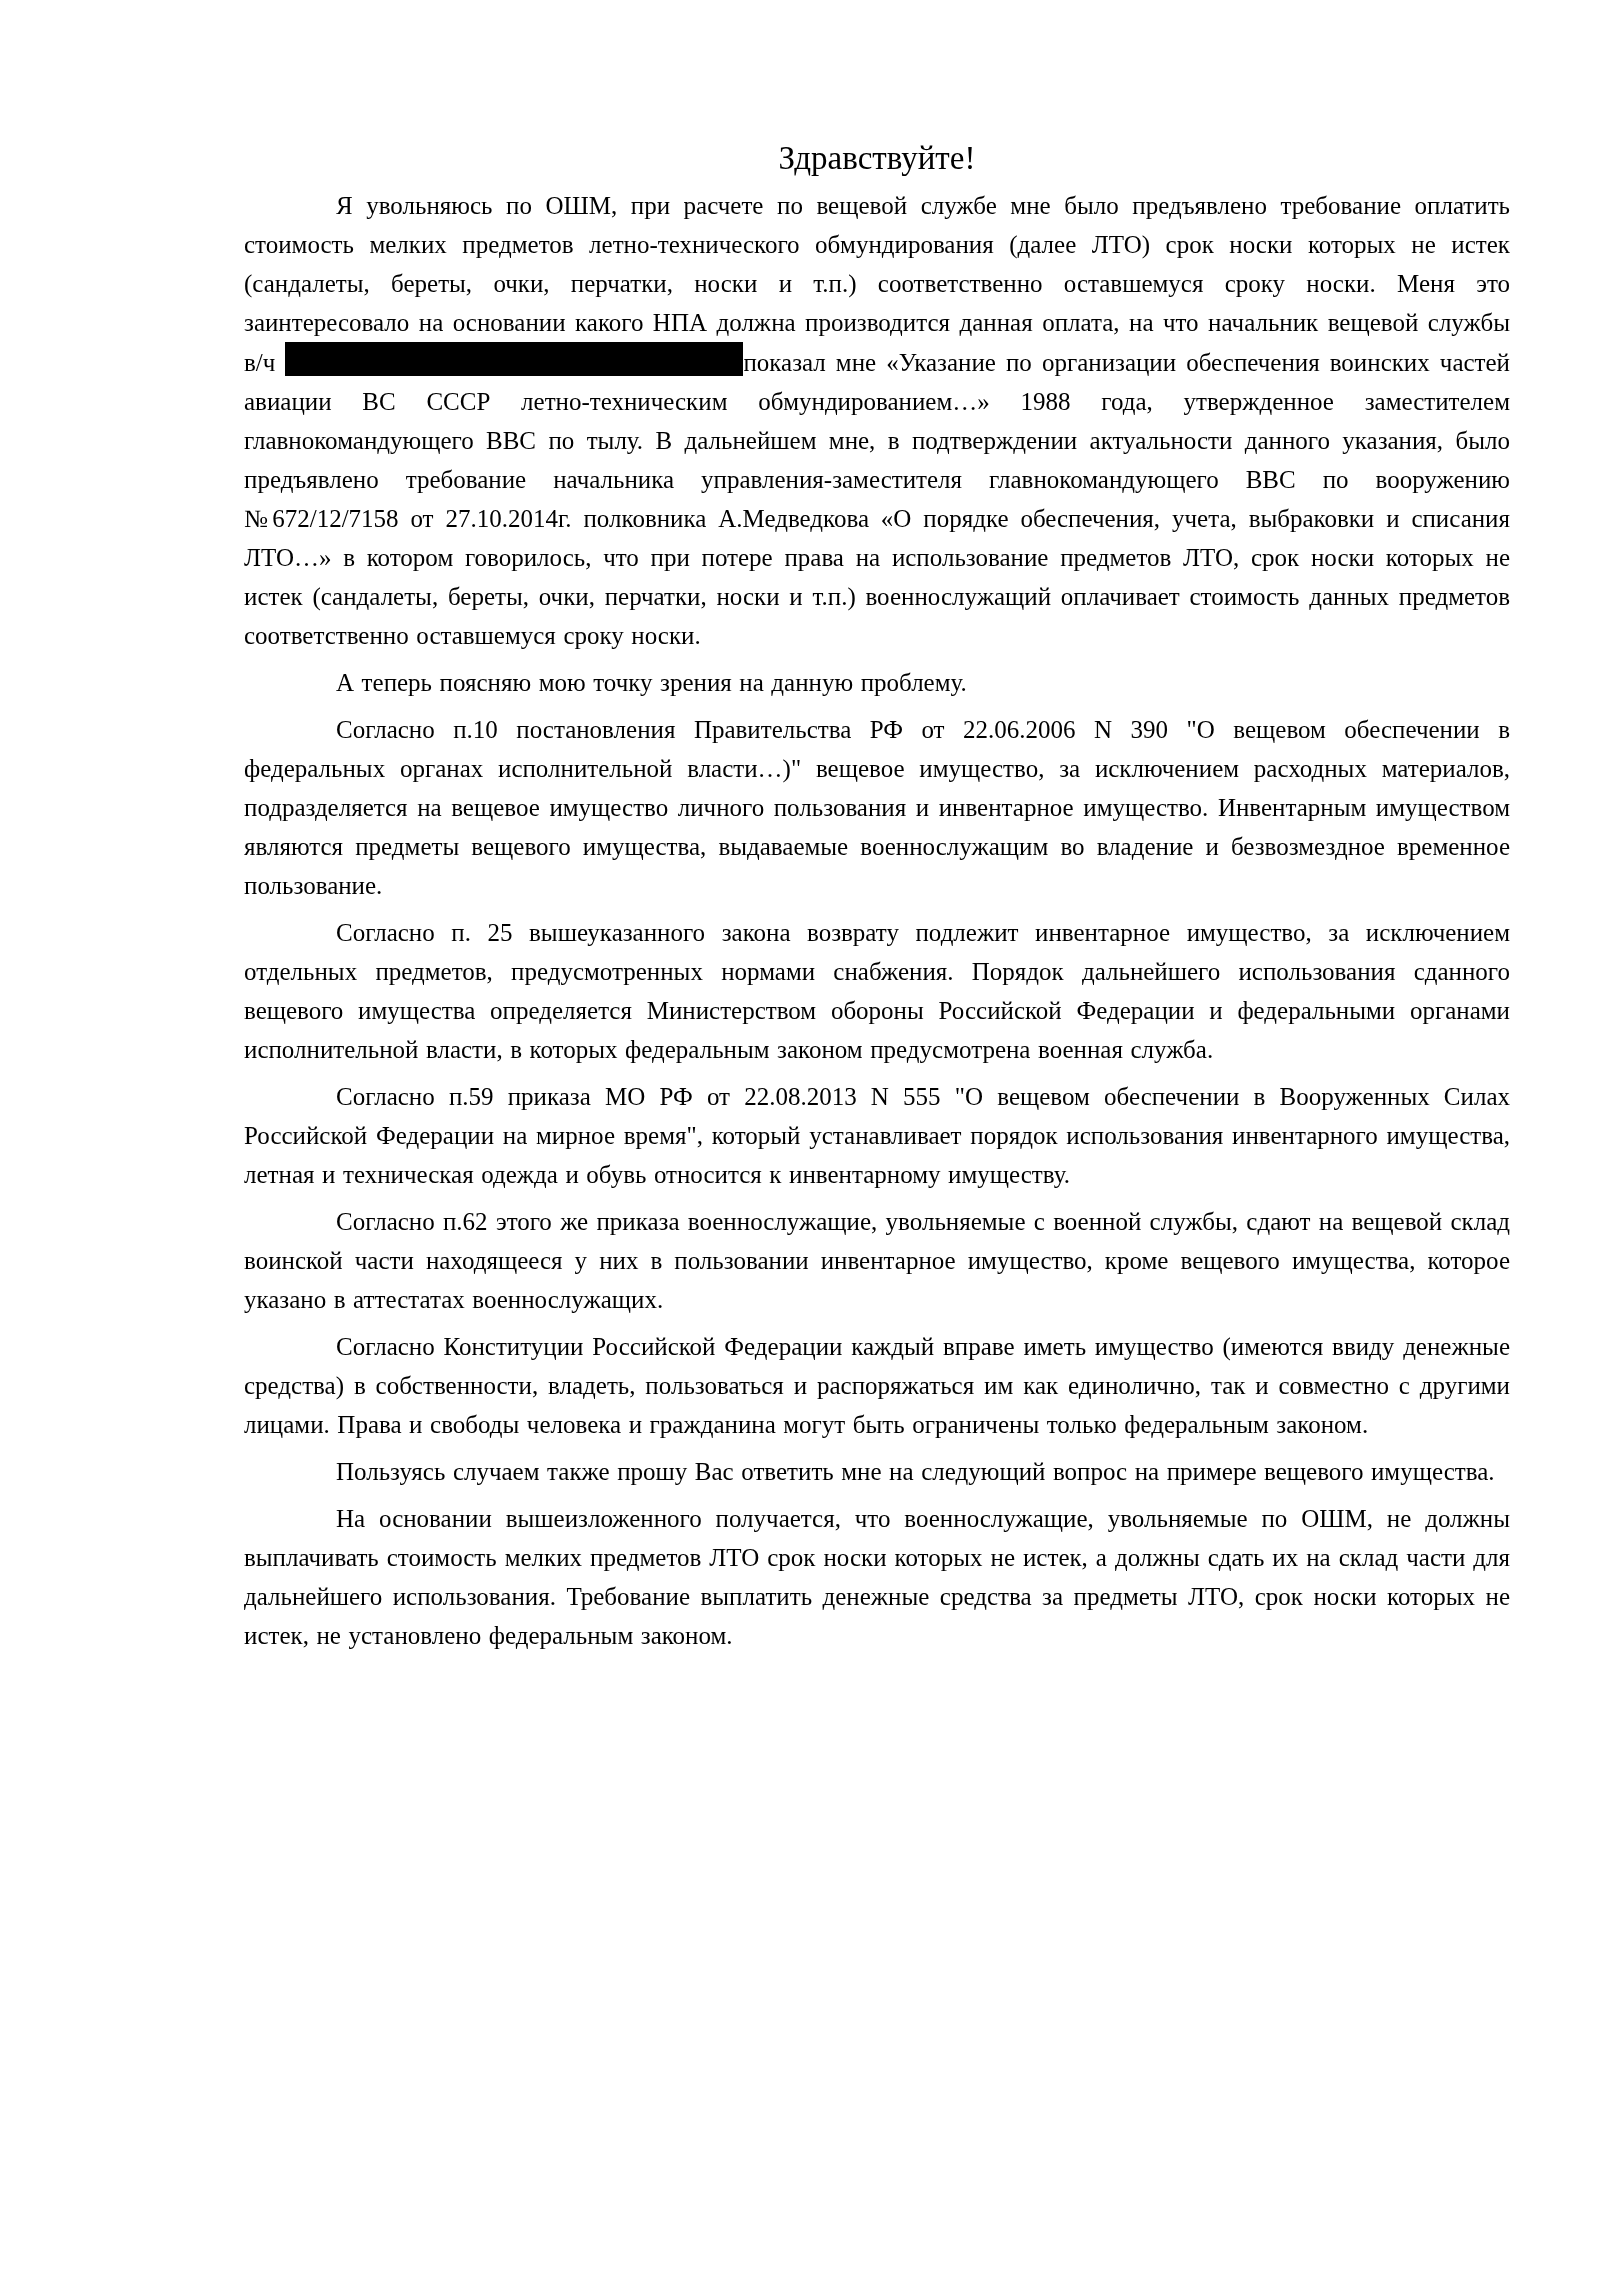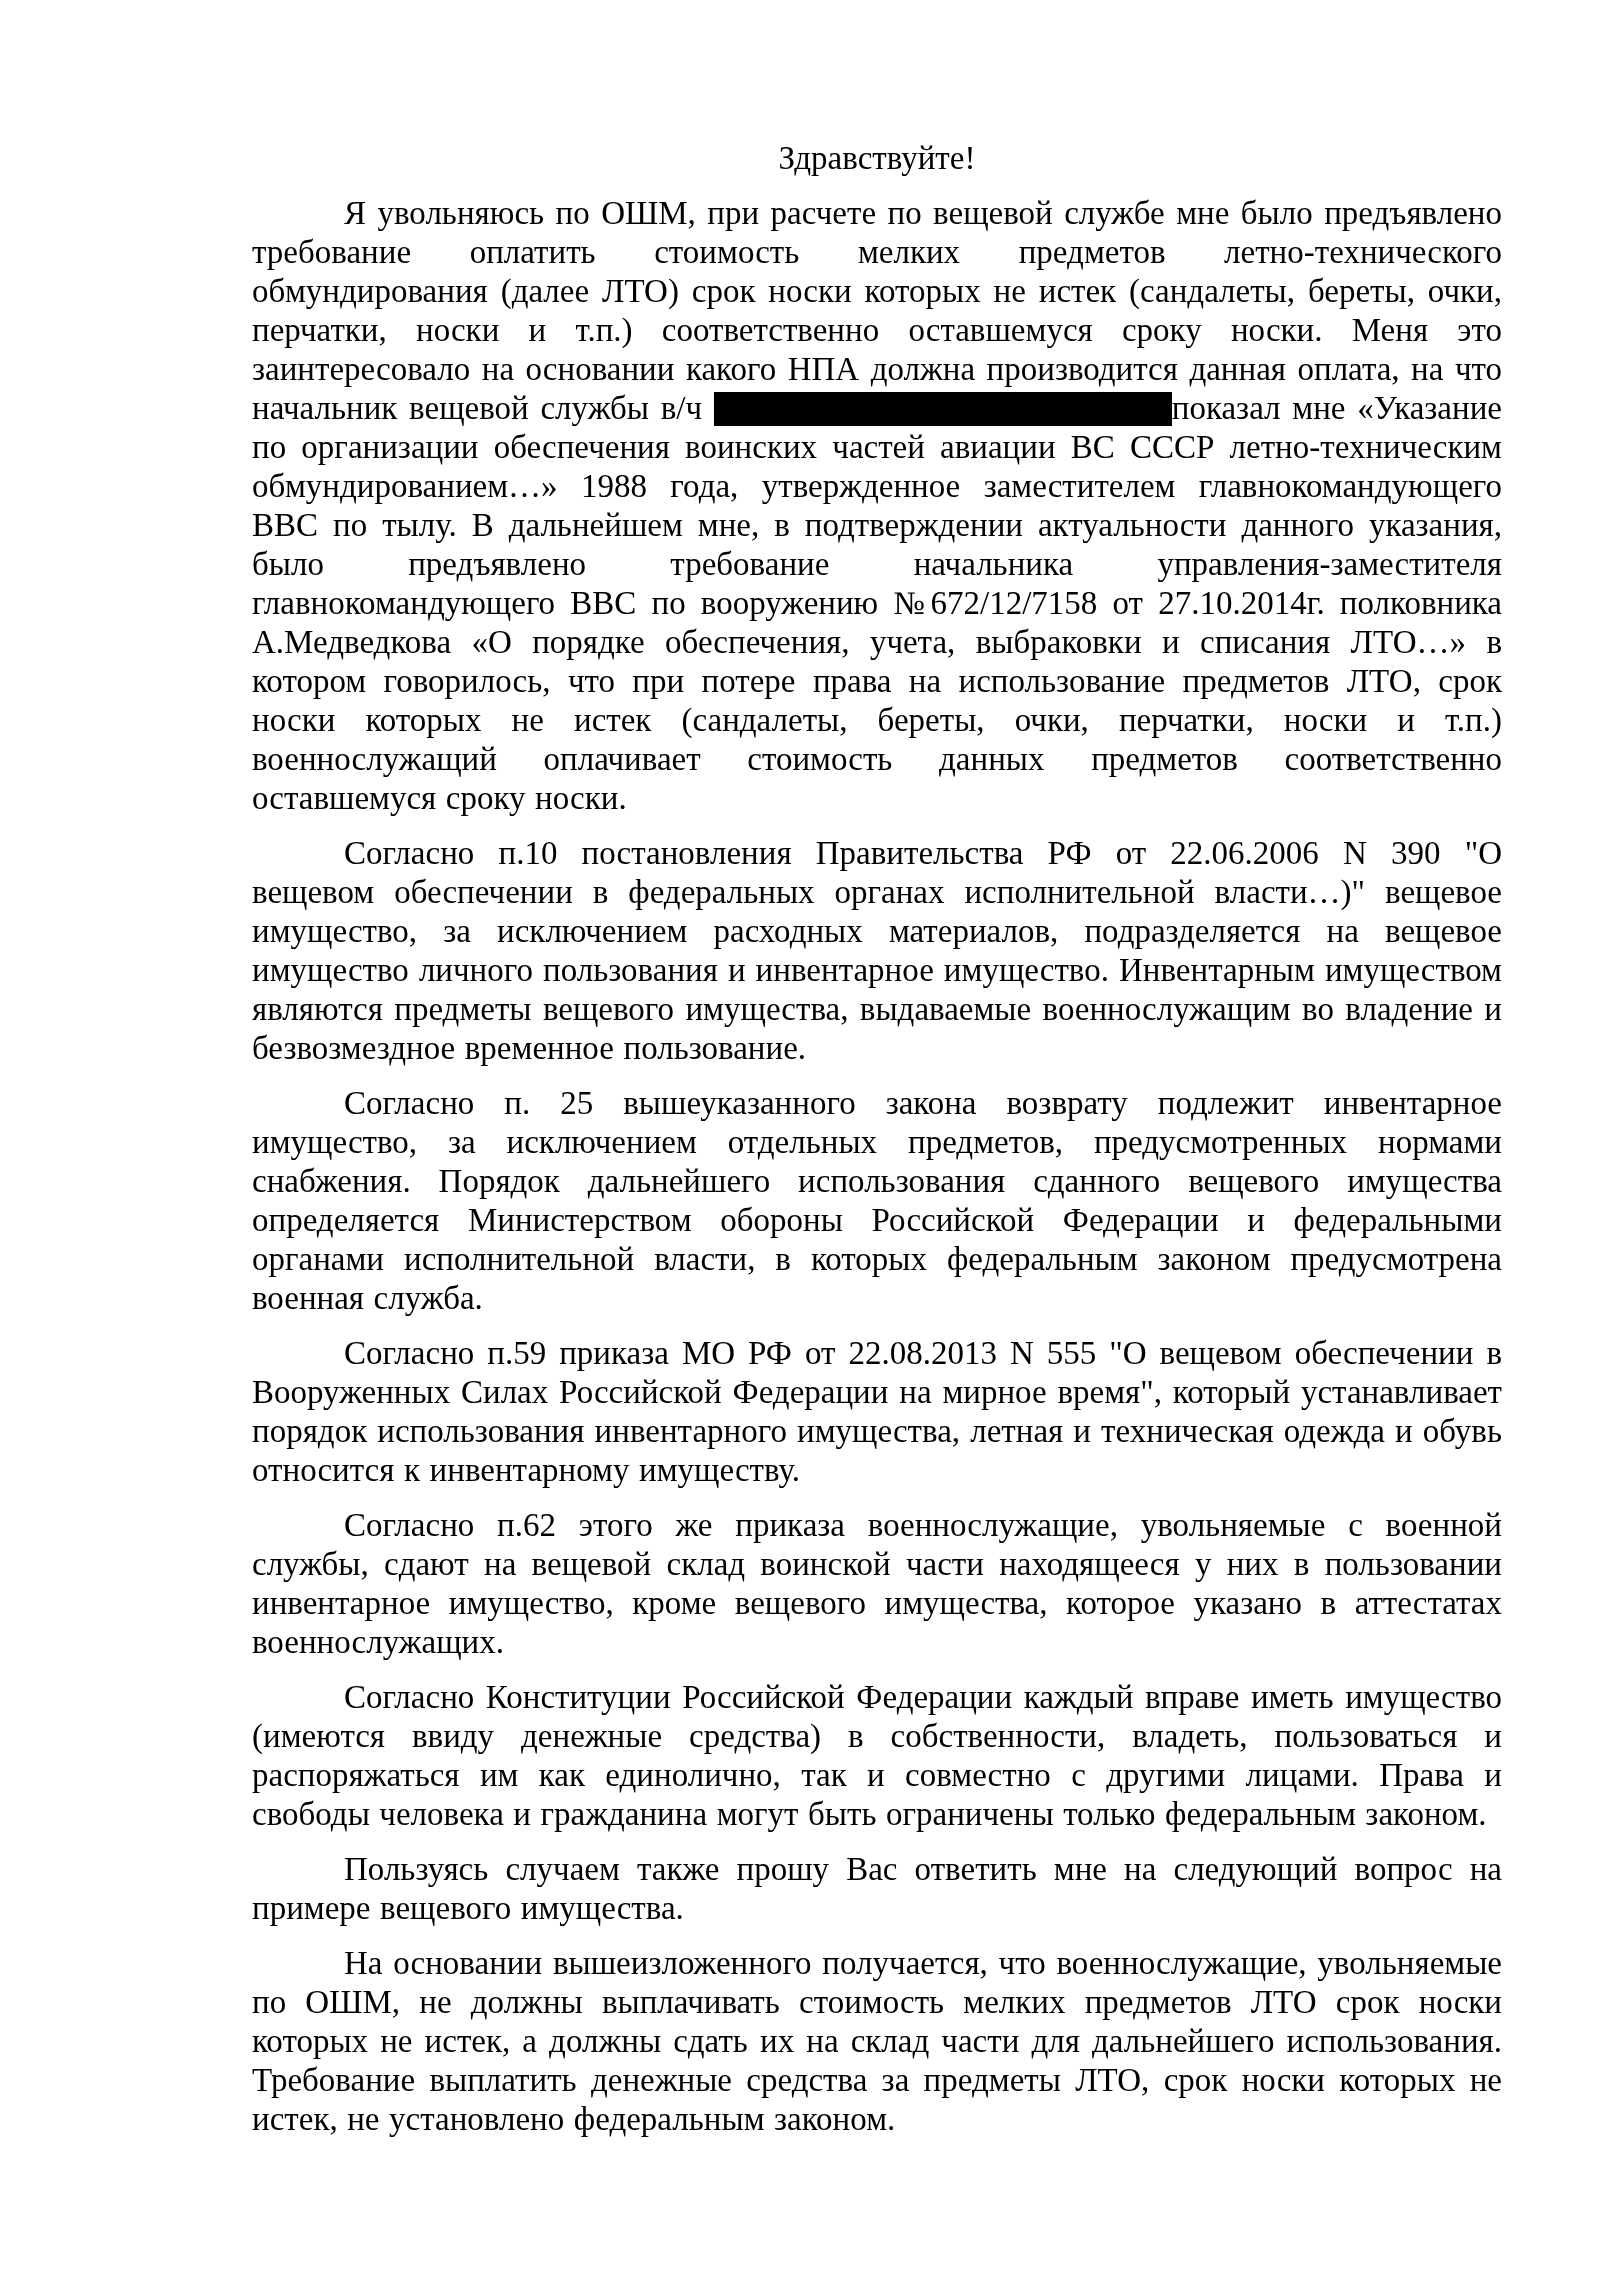--- a/index.html
+++ b/index.html
@@ -21,24 +21,24 @@
     padding: 139px 105px 0 236px;
     background: #ffffff;
   }
   .greeting {
     margin: 0;
     text-align: center;
     font-size: 33px;
     line-height: 39px;
   }
   .para {
-    margin: 16px;
+    margin: 8px;
     text-align: justify;
     text-indent: 92px;
-    font-size: 33px;
+    font-size: 25px;
     line-height: 39px;
     word-spacing: 1.3px;
   }
   .redaction {
     display: inline-block;
     width: 458px;
     height: 34px;
     background: #000000;
     vertical-align: text-bottom;
   }
@@ -46,20 +46,21 @@
 </head>
 <body>
 
 <div class="sheet">
 
   <p class="greeting">Здравствуйте!</p>
 
   <p class="para"><span>Я увольняюсь по ОШМ, при расчете по вещевой службе мне было предъявлено требование оплатить стоимость мелких предметов летно-технического обмундирования (далее ЛТО) срок носки которых не истек (сандалеты, береты, очки, перчатки, носки и т.п.) соответственно оставшемуся сроку носки. Меня это заинтересовало на основании какого НПА должна производится данная оплата, на что начальник вещевой службы в/ч</span>
     <span class="redaction"></span><span>показал мне «Указание по организации обеспечения воинских частей авиации ВС СССР летно-техническим обмундированием…» 1988 года, утвержденное заместителем главнокомандующего ВВС по тылу. В дальнейшем мне, в подтверждении актуальности данного указания, было предъявлено требование начальника управления-заместителя главнокомандующего ВВС по вооружению №672/12/7158 от 27.10.2014г.  полковника А.Медведкова «О порядке обеспечения, учета, выбраковки и списания ЛТО…» в котором говорилось, что при потере права на использование предметов ЛТО, срок носки которых не истек (сандалеты, береты, очки, перчатки, носки и т.п.) военнослужащий оплачивает стоимость  данных предметов соответственно оставшемуся сроку носки.</span></p>
 
+  <p class="para">А теперь поясняю мою точку зрения на данную проблему.</p>
   <p class="para">Согласно п.10 постановления Правительства РФ от 22.06.2006 N 390 "О вещевом обеспечении в федеральных органах исполнительной власти…)" вещевое имущество, за исключением расходных материалов, подразделяется на вещевое имущество личного пользования и инвентарное имущество. Инвентарным имуществом являются предметы вещевого имущества, выдаваемые военнослужащим во владение и безвозмездное временное пользование.</p>
   <p class="para">Согласно п. 25 вышеуказанного закона возврату подлежит инвентарное имущество, за исключением отдельных предметов, предусмотренных нормами снабжения. Порядок дальнейшего использования сданного вещевого имущества определяется Министерством обороны Российской Федерации и федеральными органами исполнительной власти, в которых федеральным законом предусмотрена военная служба.</p>
   <p class="para">Согласно п.59 приказа МО РФ от 22.08.2013 N 555 "О вещевом обеспечении в Вооруженных Силах Российской Федерации на мирное время", который устанавливает порядок использования инвентарного имущества, летная и техническая одежда и обувь относится к инвентарному имуществу.</p>
   <p class="para">Согласно п.62 этого же приказа военнослужащие, увольняемые с военной службы, сдают на вещевой склад воинской части находящееся у них в пользовании инвентарное имущество, кроме вещевого имущества, которое указано в аттестатах военнослужащих.</p>
   <p class="para">Согласно Конституции Российской Федерации каждый вправе иметь имущество (имеются ввиду денежные средства) в собственности, владеть, пользоваться и распоряжаться им как единолично, так и совместно с другими лицами. Права и свободы человека и гражданина могут быть ограничены только федеральным законом.</p>
   <p class="para">Пользуясь случаем также прошу Вас ответить мне на следующий вопрос на примере вещевого имущества.</p>
   <p class="para">На основании вышеизложенного получается, что военнослужащие, увольняемые по ОШМ, не должны выплачивать стоимость мелких предметов ЛТО срок носки которых не истек, а должны сдать их на склад части для дальнейшего использования. Требование выплатить денежные средства за предметы ЛТО, срок носки которых не истек, не установлено федеральным законом.</p>
 
 </div>
 

